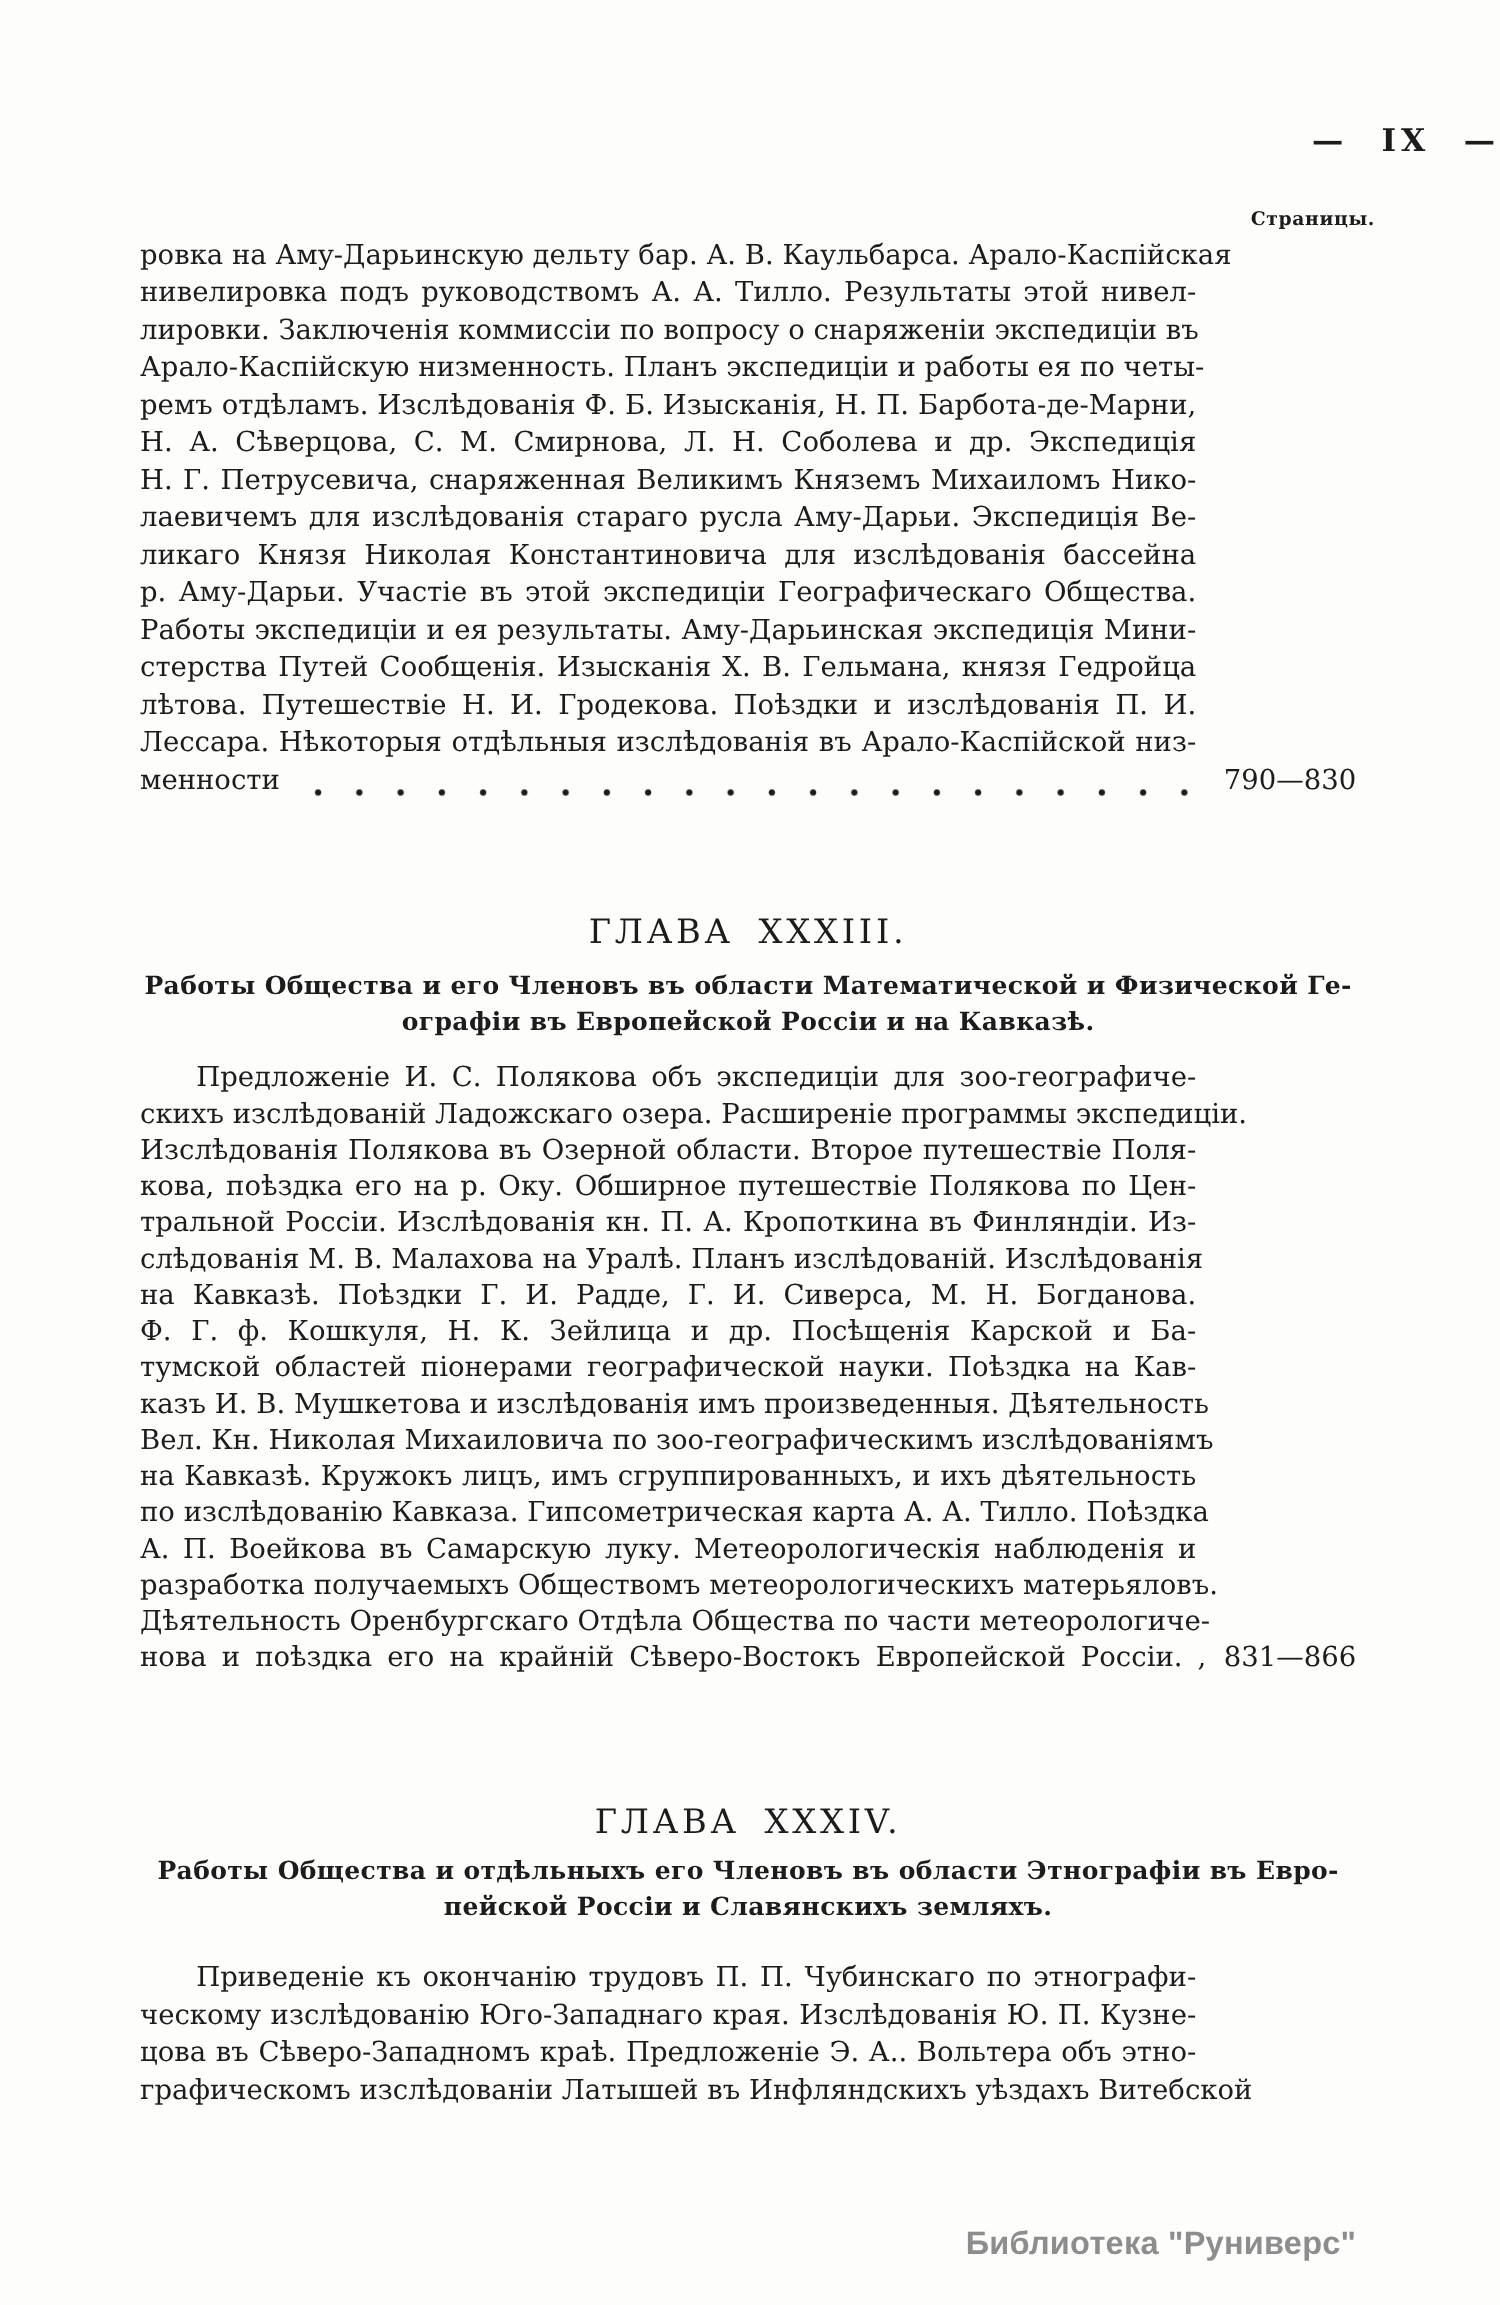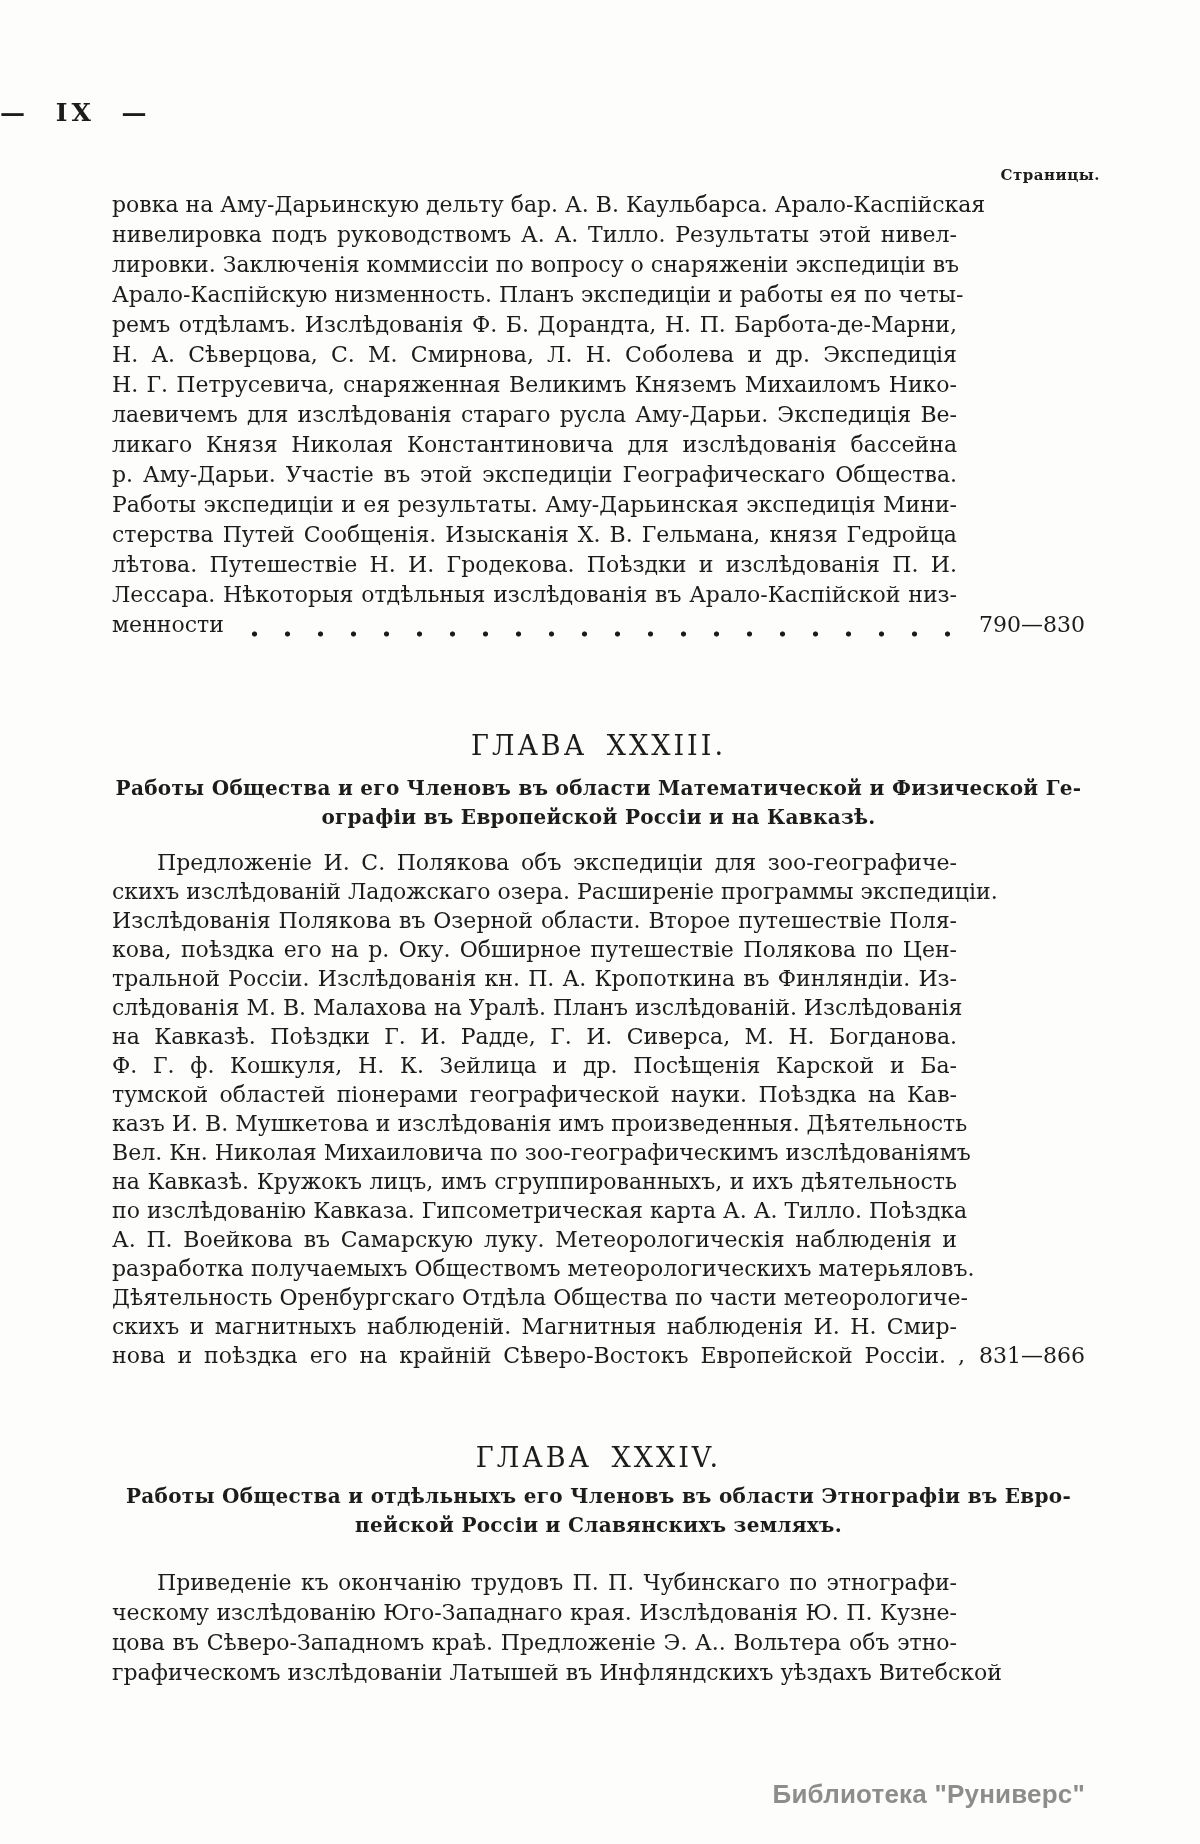--- a/index.html
+++ b/index.html
@@ -15,21 +15,21 @@
     background: #fdfdfc;
     color: #1c1c1c;
     font-family: "DejaVu Serif", "Liberation Serif", serif;
     overflow: hidden;
   }
   .page-head {
     position: absolute;
     top: 98px;
     left: 0;
     width: 100%;
-    text-align: left;
+    text-align: right;
     font-size: 25px;
     font-weight: bold;
     letter-spacing: 4px;
     word-spacing: 14px;
   }
   .pages-label {
     position: absolute;
     top: 166px;
     left: 970px;
     width: 130px;
@@ -123,21 +123,21 @@
 
   <div class="page-head">— IX —</div>
 
   <div class="pages-label">Страницы.</div>
 
   <div class="para pos-p1">
     <div class="ln">ровка на Аму-Дарьинскую дельту бар. А. В. Каульбарса. Арало-Каспійская</div>
     <div class="ln">нивелировка подъ руководствомъ А. А. Тилло. Результаты этой нивел-</div>
     <div class="ln">лировки. Заключенія коммиссіи по вопросу о снаряженіи экспедиціи въ</div>
     <div class="ln">Арало-Каспійскую низменность. Планъ экспедиціи и работы ея по четы-</div>
-    <div class="ln">ремъ отдѣламъ. Изслѣдованія Ф. Б. Дорандта, Н. П. Барбота-де-Марни,</div>
+    <div class="ln">ремъ отдѣламъ. Изслѣдованія Ф. Б. Изысканія, Н. П. Барбота-де-Марни,</div>
     <div class="ln">Н. А. Сѣверцова, С. М. Смирнова, Л. Н. Соболева и др. Экспедиція</div>
     <div class="ln">Н. Г. Петрусевича, снаряженная Великимъ Княземъ Михаиломъ Нико-</div>
     <div class="ln">лаевичемъ для изслѣдованія стараго русла Аму-Дарьи. Экспедиція Ве-</div>
     <div class="ln">ликаго Князя Николая Константиновича для изслѣдованія бассейна</div>
     <div class="ln">р. Аму-Дарьи. Участіе въ этой экспедиціи Географическаго Общества.</div>
     <div class="ln">Работы экспедиціи и ея результаты. Аму-Дарьинская экспедиція Мини-</div>
     <div class="ln">стерства Путей Сообщенія. Изысканія Х. В. Гельмана, князя Гедройца</div>
     <div class="ln">лѣтова. Путешествіе Н. И. Гродекова. Поѣздки и изслѣдованія П. И.</div>
     <div class="ln">Лессара. Нѣкоторыя отдѣльныя изслѣдованія въ Арало-Каспійской низ-</div>
     <div class="ln ending">
@@ -163,21 +163,20 @@
     <div class="ln">на Кавказѣ. Поѣздки Г. И. Радде, Г. И. Сиверса, М. Н. Богданова.</div>
     <div class="ln">Ф. Г. ф. Кошкуля, Н. К. Зейлица и др. Посѣщенія Карской и Ба-</div>
     <div class="ln">тумской областей піонерами географической науки. Поѣздка на Кав-</div>
     <div class="ln">казъ И. В. Мушкетова и изслѣдованія имъ произведенныя. Дѣятельность</div>
     <div class="ln">Вел. Кн. Николая Михаиловича по зоо-географическимъ изслѣдованіямъ</div>
     <div class="ln">на Кавказѣ. Кружокъ лицъ, имъ сгруппированныхъ, и ихъ дѣятельность</div>
     <div class="ln">по изслѣдованію Кавказа. Гипсометрическая карта А. А. Тилло. Поѣздка</div>
     <div class="ln">А. П. Воейкова въ Самарскую луку. Метеорологическія наблюденія и</div>
     <div class="ln">разработка получаемыхъ Обществомъ метеорологическихъ матерьяловъ.</div>
     <div class="ln">Дѣятельность Оренбургскаго Отдѣла Общества по части метеорологиче-</div>
-    <div class="ln">скихъ и магнитныхъ наблюденій. Магнитныя наблюденія И. Н. Смир-</div>
     <div class="ln ending">
       <span class="end-text stretch">нова и поѣздка его на крайній Сѣверо-Востокъ Европейской Россіи. ,</span>
       <span class="pages">831—866</span>
     </div>
   </div>
 
   <div class="chapter-heading pos-h34">ГЛАВА XXXIV.</div>
   <div class="chapter-subtitle pos-s34">
     <div class="sub-ln">Работы Общества и отдѣльныхъ его Членовъ въ области Этнографіи въ Евро-</div>
     <div class="sub-ln">пейской Россіи и Славянскихъ земляхъ.</div>

